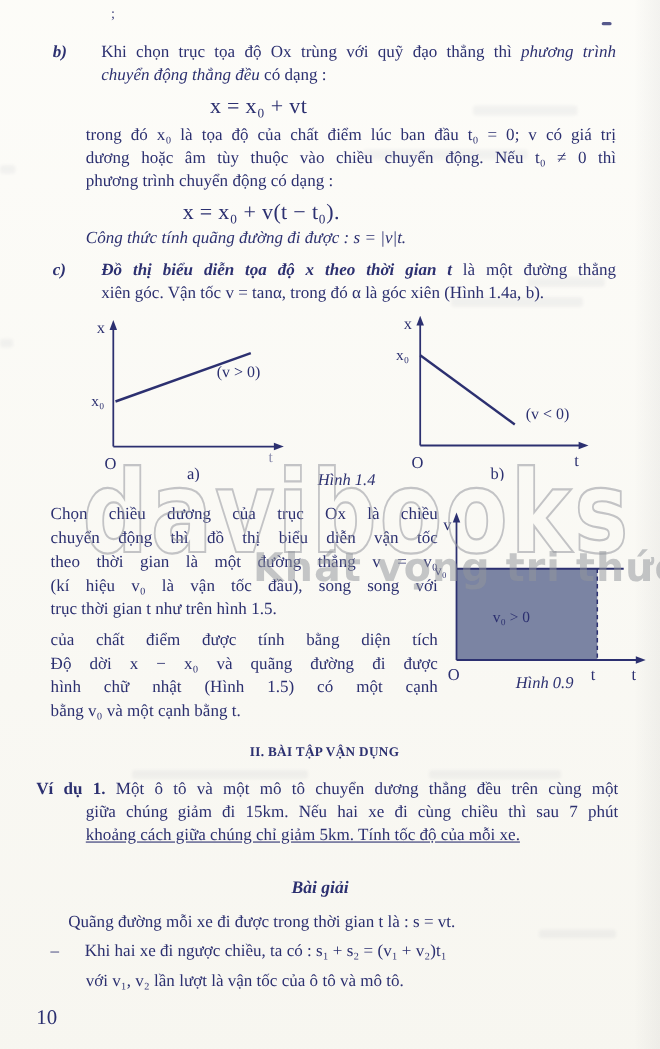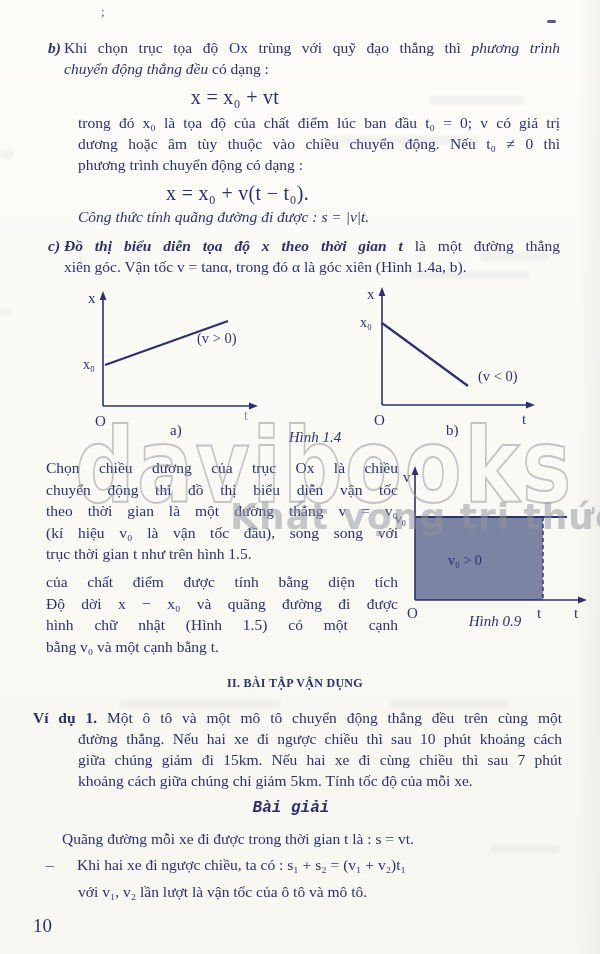--- a/index.html
+++ b/index.html
@@ -13,21 +13,21 @@
     color:#2c3070;
   }
   .abs{position:absolute;}
   .ln{display:block;font-size:15.5px;line-height:21px;white-space:nowrap;overflow:hidden;}
   .lh215 .ln{line-height:21.5px;}
   .just{text-align:justify;text-align-last:justify;}
   .it{font-style:italic;}
   .bd{font-weight:bold;}
   .bi{font-weight:bold;font-style:italic;}
   .hang{position:absolute;left:0;top:0;font-size:15.5px;line-height:21px;}
-  .body-ind{margin-left:16px;}
+  .body-ind{margin-left:44px;}
   .formula{font-size:20px;letter-spacing:.3px;text-align:center;white-space:nowrap;}
   .caption{font-style:italic;font-size:15px;text-align:center;white-space:nowrap;}
   .center{text-align:center;}
   svg text{fill:#2c3070;font-family:"Liberation Serif","DejaVu Serif",serif;}
   svg line{stroke:#2c3070;}
   svg polygon{fill:#2c3070;}
   .wm-brand{
     font-family:"DejaVu Sans","Liberation Sans",sans-serif;
     font-weight:bold;font-size:104px;letter-spacing:3px;
     color:transparent;-webkit-text-stroke:2px rgba(150,152,158,0.55);
@@ -144,27 +144,26 @@
   <text x="14" y="163" font-size="15">O</text>
   <text x="144" y="163" font-size="15">t</text>
   <text x="181" y="163" font-size="15">t</text>
 </svg>
 
 <div class="abs caption" style="left:435px;top:613px;width:120px;">Hình 0.9</div>
 
 <div class="abs bd center" style="left:0;top:676px;width:590px;font-size:12px;letter-spacing:.3px;">II. BÀI TẬP VẬN DỤNG</div>
 
 <div class="abs" style="left:33px;top:707px;width:529px;">
-  <div class="ln just"><span class="bd">Ví dụ 1.</span><span> Một ô tô và một mô tô chuyển động thẳng đều trên cùng một</span></div>
-  <div class="ln just" style="padding-left:45px;">đường thẳng. Nếu hai xe đi ngược chiều thì sau 10 phút khoảng cách</div>
+  <div class="ln just"><span class="bd">Ví dụ 1.</span><span> Một ô tô và một mô tô chuyển dương thẳng đều trên cùng một</span></div>
   <div class="ln just" style="padding-left:45px;">giữa chúng giảm đi 15km. Nếu hai xe đi cùng chiều thì sau 7 phút</div>
-  <div class="ln" style="padding-left:45px;">khoảng cách giữa chúng chỉ giảm 5km. Tính tốc độ của mỗi xe.</div>
+  <div class="ln" style="padding-left:45px;text-decoration:underline;">khoảng cách giữa chúng chỉ giảm 5km. Tính tốc độ của mỗi xe.</div>
 </div>
 
-<div class="abs bi center" style="left:0;top:799px;width:582px;font-size:16px;font-family:Liberation Mono, monospace;">Bài giải</div>
+<div class="abs bi center" style="left:0;top:799px;width:582px;font-size:16px;">Bài giải</div>
 
 <div class="abs ln" style="left:62px;top:828px;width:482px;">Quãng đường mỗi xe đi được trong thời gian t là : s = vt.</div>
 
 <div class="abs" style="left:46px;top:854px;width:514px;">
   <span class="hang">–</span>
   <div class="ln body-ind" style="margin-left:31px;">Khi hai xe đi ngược chiều, ta có : s₁ + s₂ = (v₁ + v₂)t₁</div>
 </div>
 
 <div class="abs ln" style="left:78px;top:881px;width:482px;">với v₁, v₂ lần lượt là vận tốc của ô tô và mô tô.</div>
 

